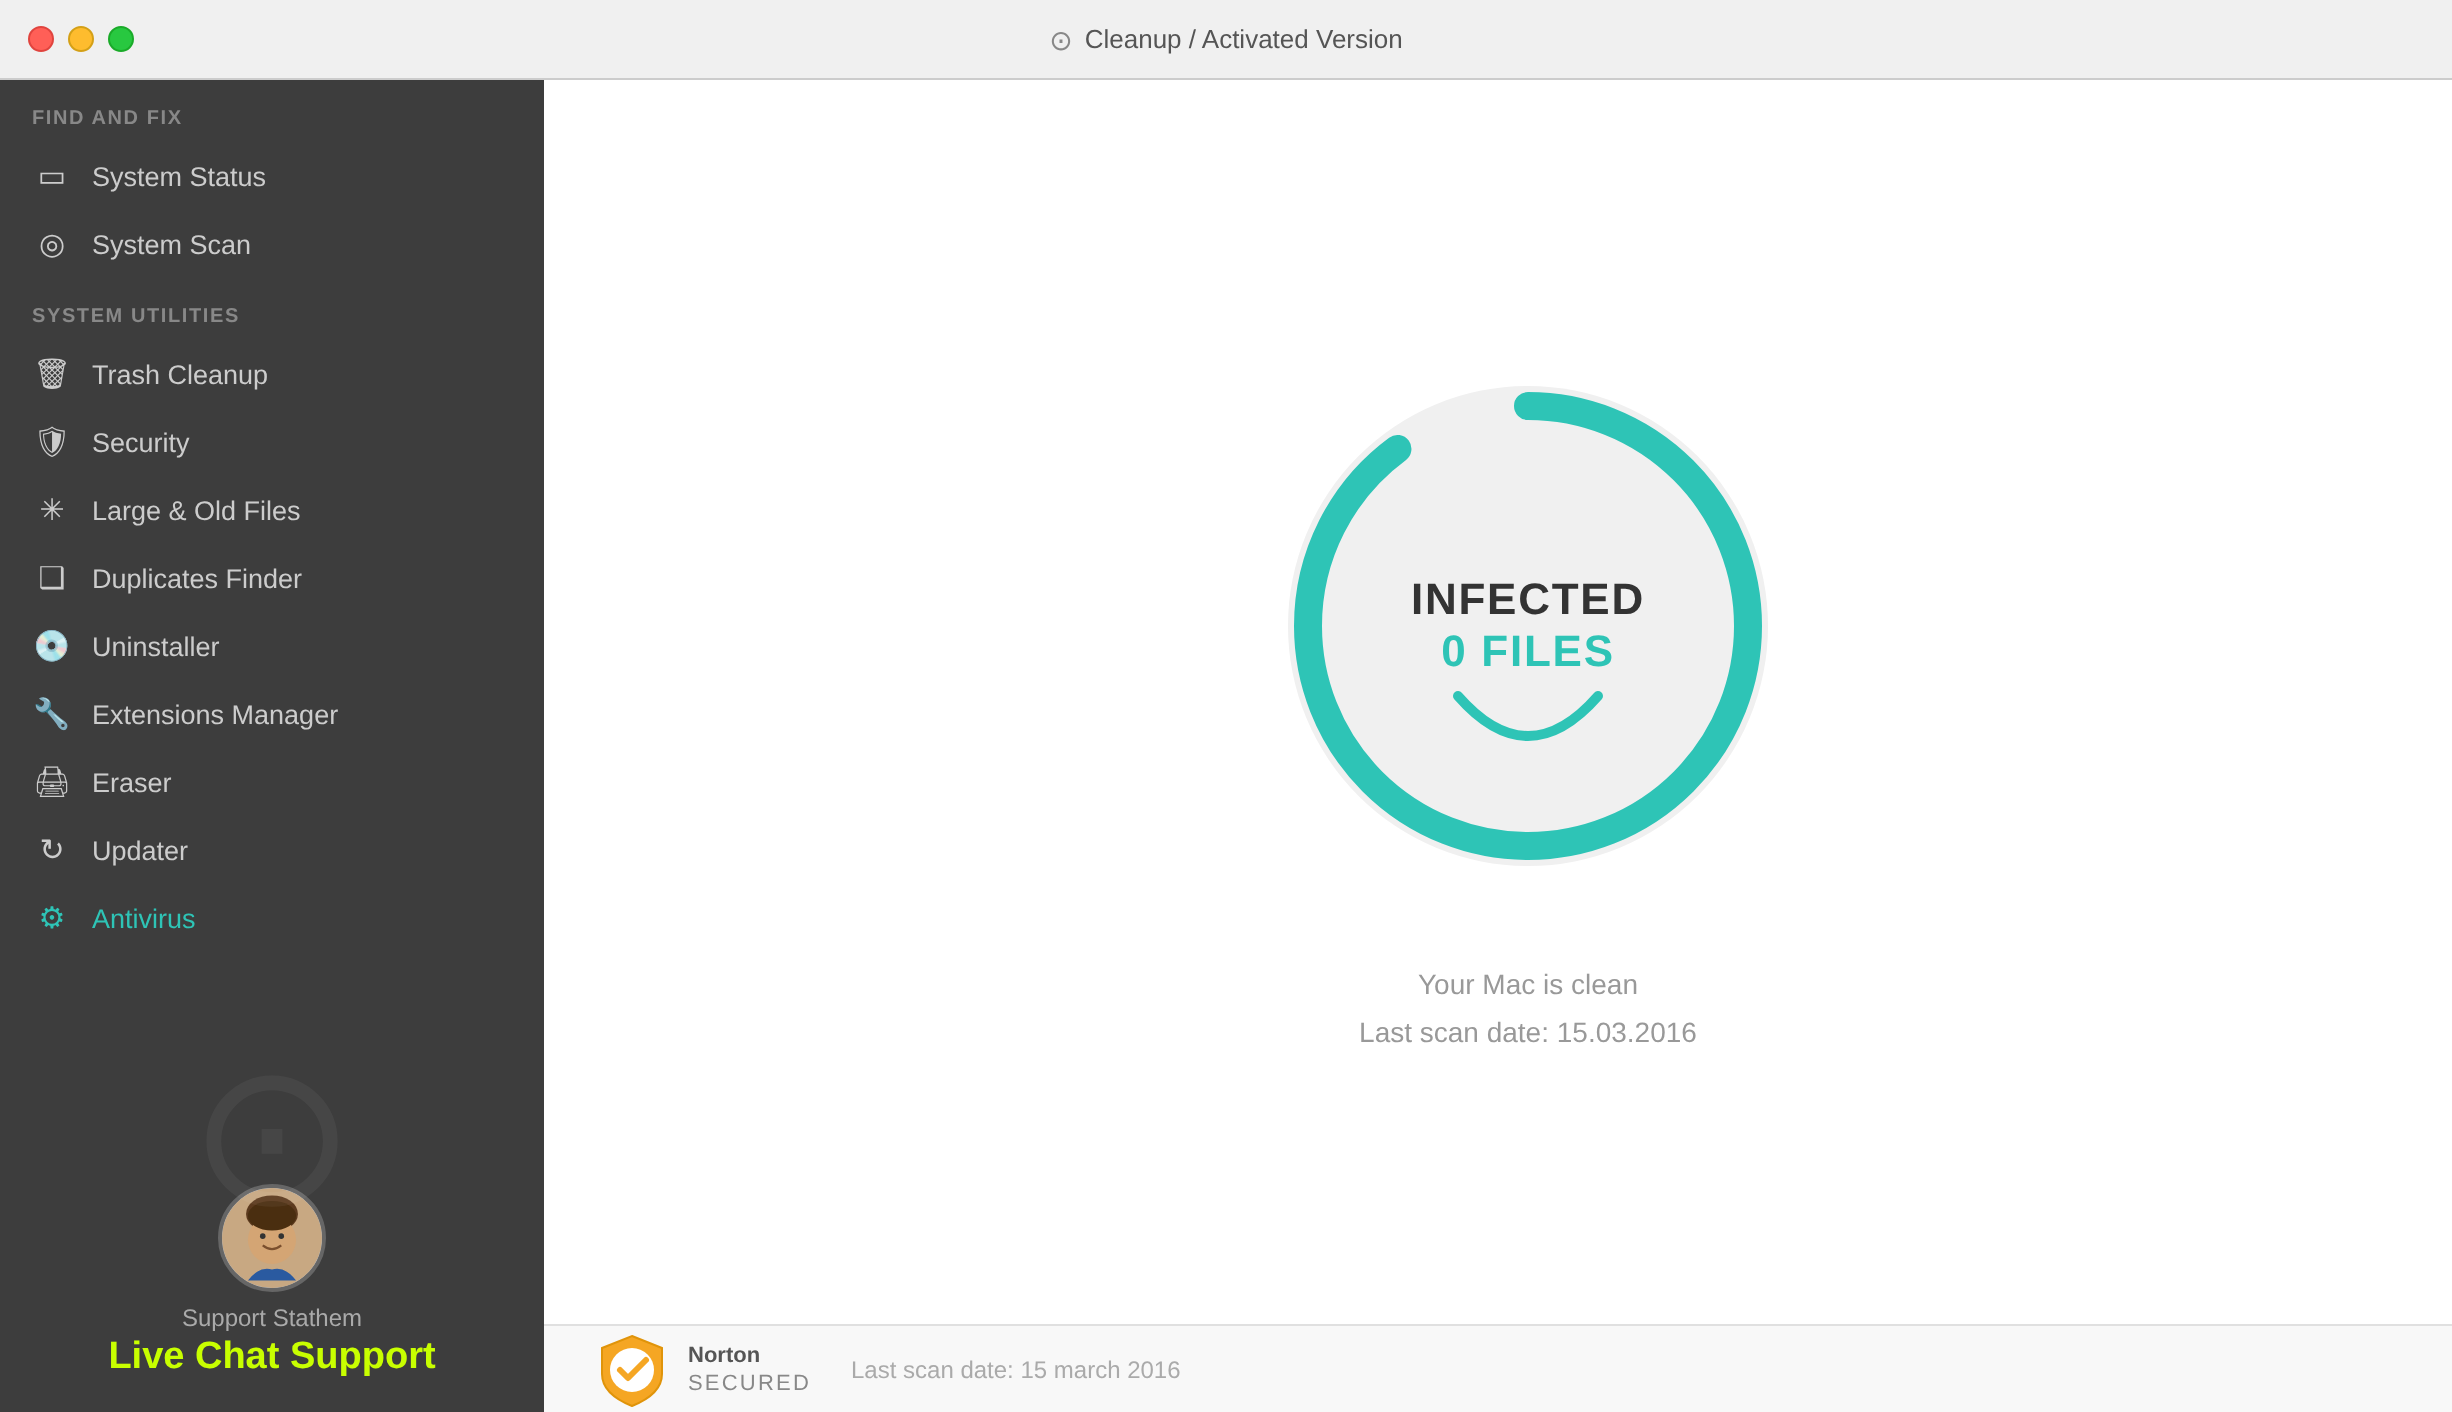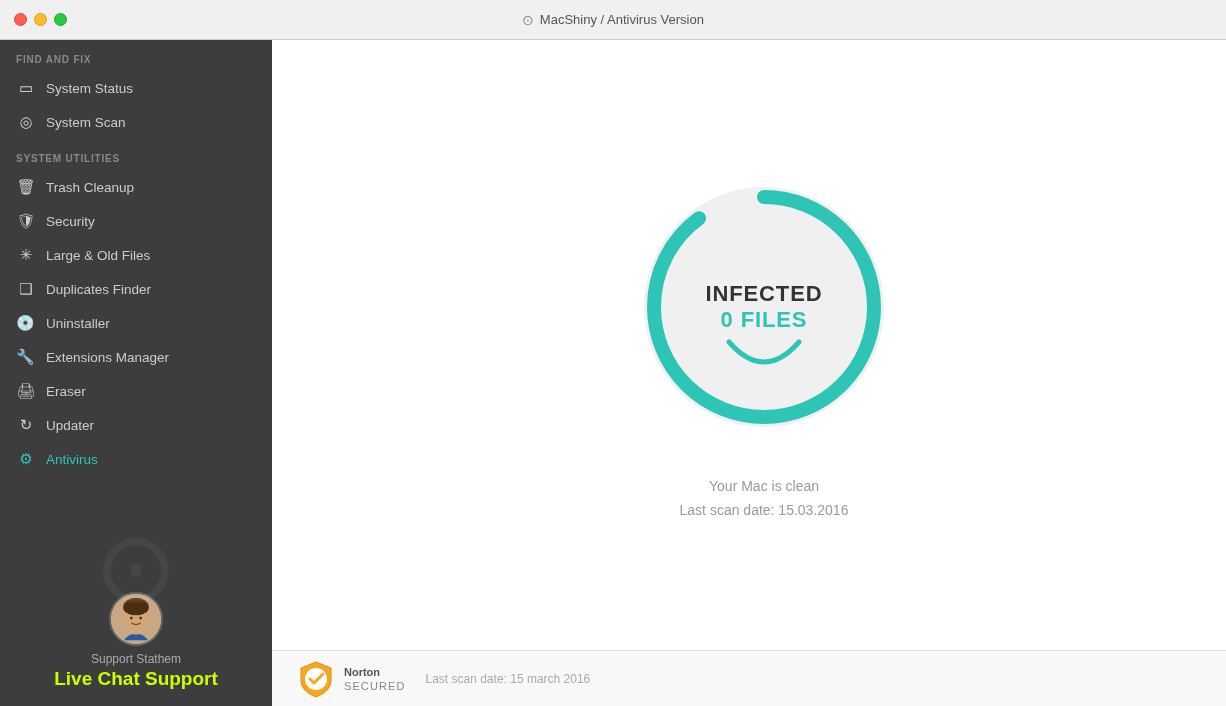--- a/index.html
+++ b/index.html
@@ -192,21 +192,21 @@
     .status-text {
       text-align: center;
       margin-top: 28px;
       color: #999;
       font-size: 14px;
       line-height: 1.7;
     }
 
     
     .footer-bar {
-      height: 56px;
+      height: 44px;
       background: #f8f8f8;
       border-top: 1px solid #e0e0e0;
       display: flex;
       align-items: center;
       padding: 4px 24px;
       gap: 20px;
     }
     .norton-badge {
       display: flex;
       align-items: center;
@@ -257,21 +257,21 @@
 <body>
 
 <div class="title-bar">
   <div class="traffic-lights">
     <div class="traffic-light tl-red"></div>
     <div class="traffic-light tl-yellow"></div>
     <div class="traffic-light tl-green"></div>
   </div>
   <div class="title-bar-title">
     <span class="title-shield-icon">⊙</span>
-    <span>MacShiny / Antivirus Version</span>
+    <span>Cleanup / Activated Version</span>
   </div>
 </div>
 
 <div class="app-body">
 
   <div class="sidebar">
 
     <div class="sidebar-watermark">⊙</div>
 
     <div class="sidebar-section-label">FIND AND FIX</div>

